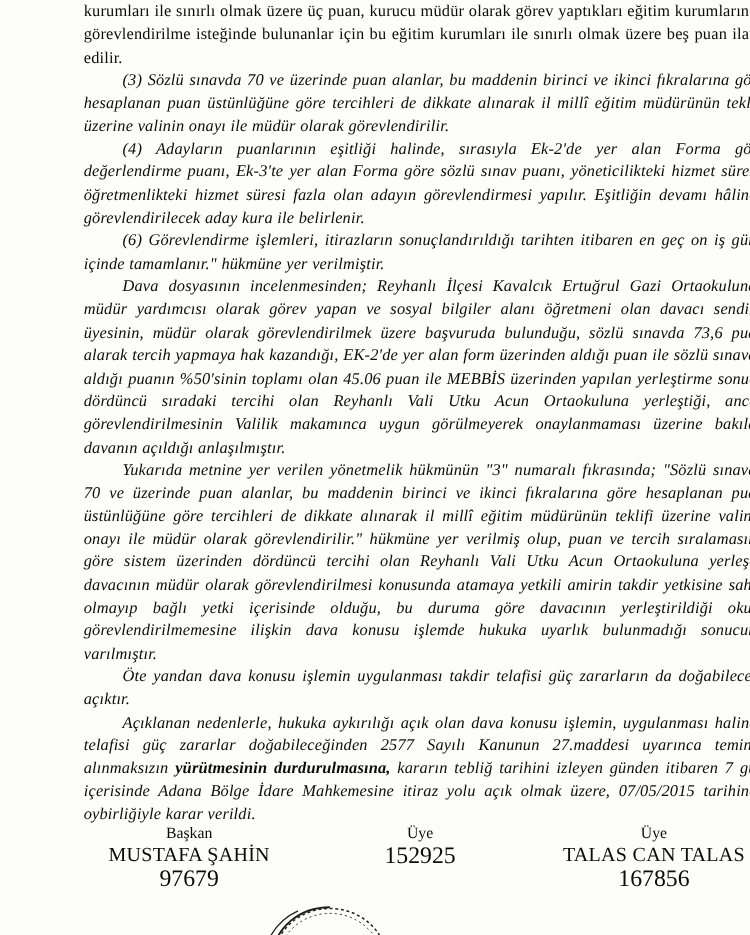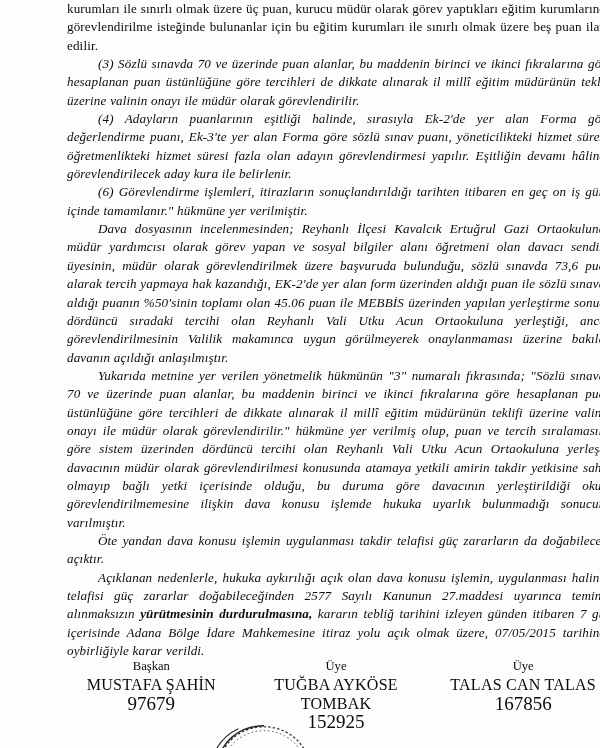--- a/index.html
+++ b/index.html
@@ -124,21 +124,20 @@
   <div class="sig-block">
 
     <div class="sig-col left">
       <div class="sig-role">Başkan</div>
       <div class="sig-name">MUSTAFA ŞAHİN</div>
       <div class="sig-id">97679</div>
     </div>
 
     <div class="sig-col mid">
       <div class="sig-role">Üye</div>
-      <div class="sig-name">TUĞBA AYKÖSE TOMBAK</div>
       <div class="sig-id">152925</div>
     </div>
 
     <div class="sig-col right">
       <div class="sig-role">Üye</div>
       <div class="sig-name">TALAS CAN TALAS</div>
       <div class="sig-id">167856</div>
     </div>
 
   </div>

